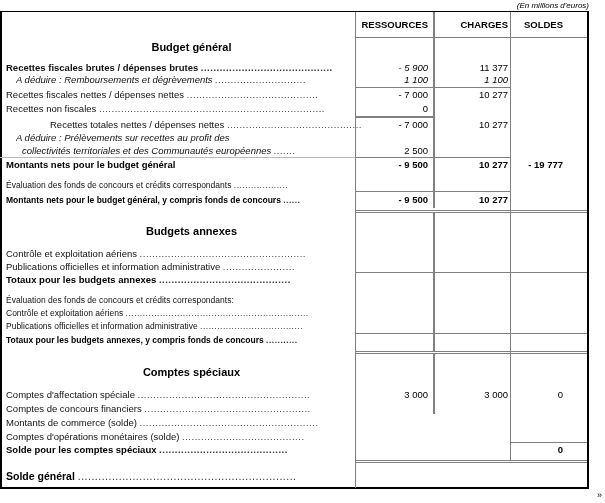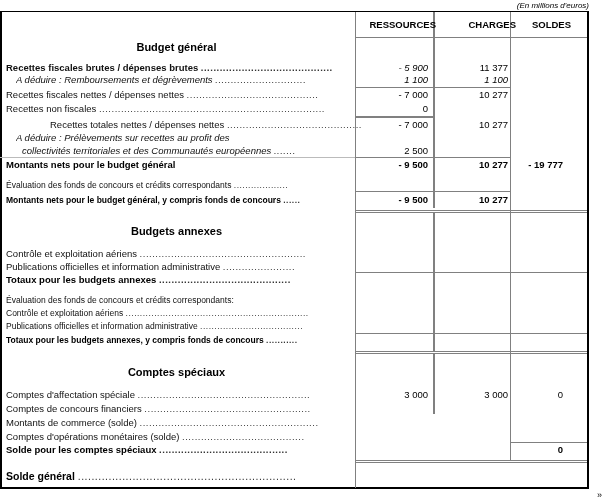--- a/index.html
+++ b/index.html
@@ -9,22 +9,22 @@
   .frame { position: absolute; left: 0; top: 11px; width: 589px; height: 478px;
            border: 2px solid #000; border-top-width: 1px; box-sizing: border-box; }
   .vline { position: absolute; background: #808080; }
   .hline { position: absolute; height: 1px; background: #808080; }
   .txt { position: absolute; white-space: nowrap; line-height: 12px; font-size: 9.5px; color: #111; }
   .lbl { left: 6px; width: 345px; overflow: hidden; }
   .lbl .dots { color: #333; letter-spacing: 0.5px; }
   .bold { font-weight: bold; color: #000; }
   .ital { font-style: italic; }
   .small { font-size: 8.5px; }
-  .sect { position: absolute; left: 0; width: 353px; text-align: center; font-weight: bold; font-size: 11px; color: #000; }
-  .hdr { position: absolute; top: 19px; font-weight: bold; font-size: 9.5px; text-align: right; margin-left: 8px; }
+  .sect { position: absolute; left: 0; width: 353px; text-align: center; font-weight: bold; font-size: 11px; color: #000; padding-left: 15px; }
+  .hdr { position: absolute; top: 19px; font-weight: bold; font-size: 9.5px; text-align: right; }
   .num { position: absolute; text-align: right; line-height: 12px; font-size: 9.5px; }
   .c1 { left: 356px; width: 72px; }
   .c2 { left: 437px; width: 71px; }
   .c3 { left: 492px; width: 71px; }
   .arrow { position: absolute; right: 3px; bottom: 3px; font-size: 9px; }
 </style>
 </head>
 <body>
 
 <div class="unit">(En millions d'euros)</div>

